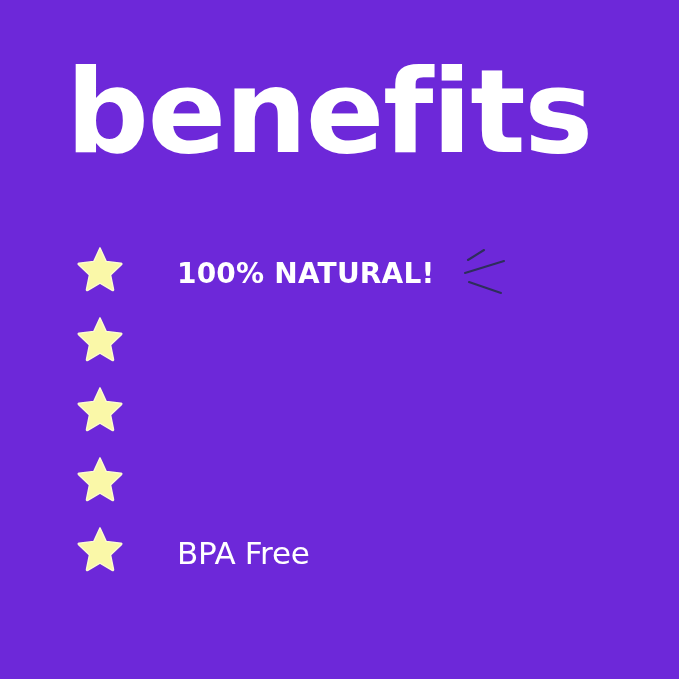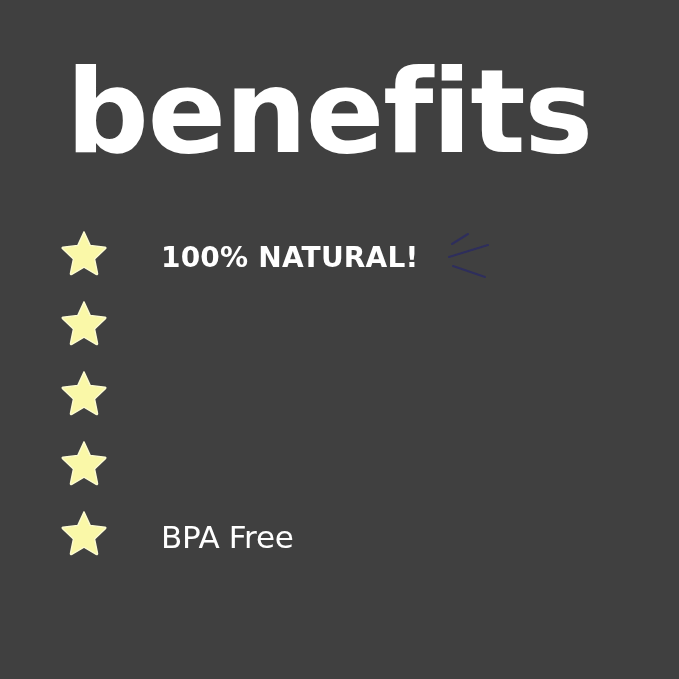--- a/index.html
+++ b/index.html
@@ -11,21 +11,21 @@
     width: 679px;
     height: 679px;
     overflow: hidden;
     font-family: "DejaVu Sans", sans-serif;
   }
 
   #poster {
     position: relative;
     width: 679px;
     height: 679px;
-    background: #404040;
+    background: #6d28d9;
     overflow: hidden;
   }
 
   
   #title {
     position: absolute;
     left: 66px;
     top: 54px;
     margin: 0;
     font-family: "DejaVu Sans", sans-serif;
@@ -37,21 +37,21 @@
     white-space: nowrap;
     -webkit-font-smoothing: antialiased;
   }
 
   
   #benefits-list {
     position: absolute;
     left: 0;
     top: 222px;
     width: 555px;
-    margin: 0;
+    margin: 16px;
     padding: 0;
     list-style: none;
   }
 
   .benefit-row {
     position: relative;
     height: 70px;
     margin: 0;
     padding: 0;
   }

